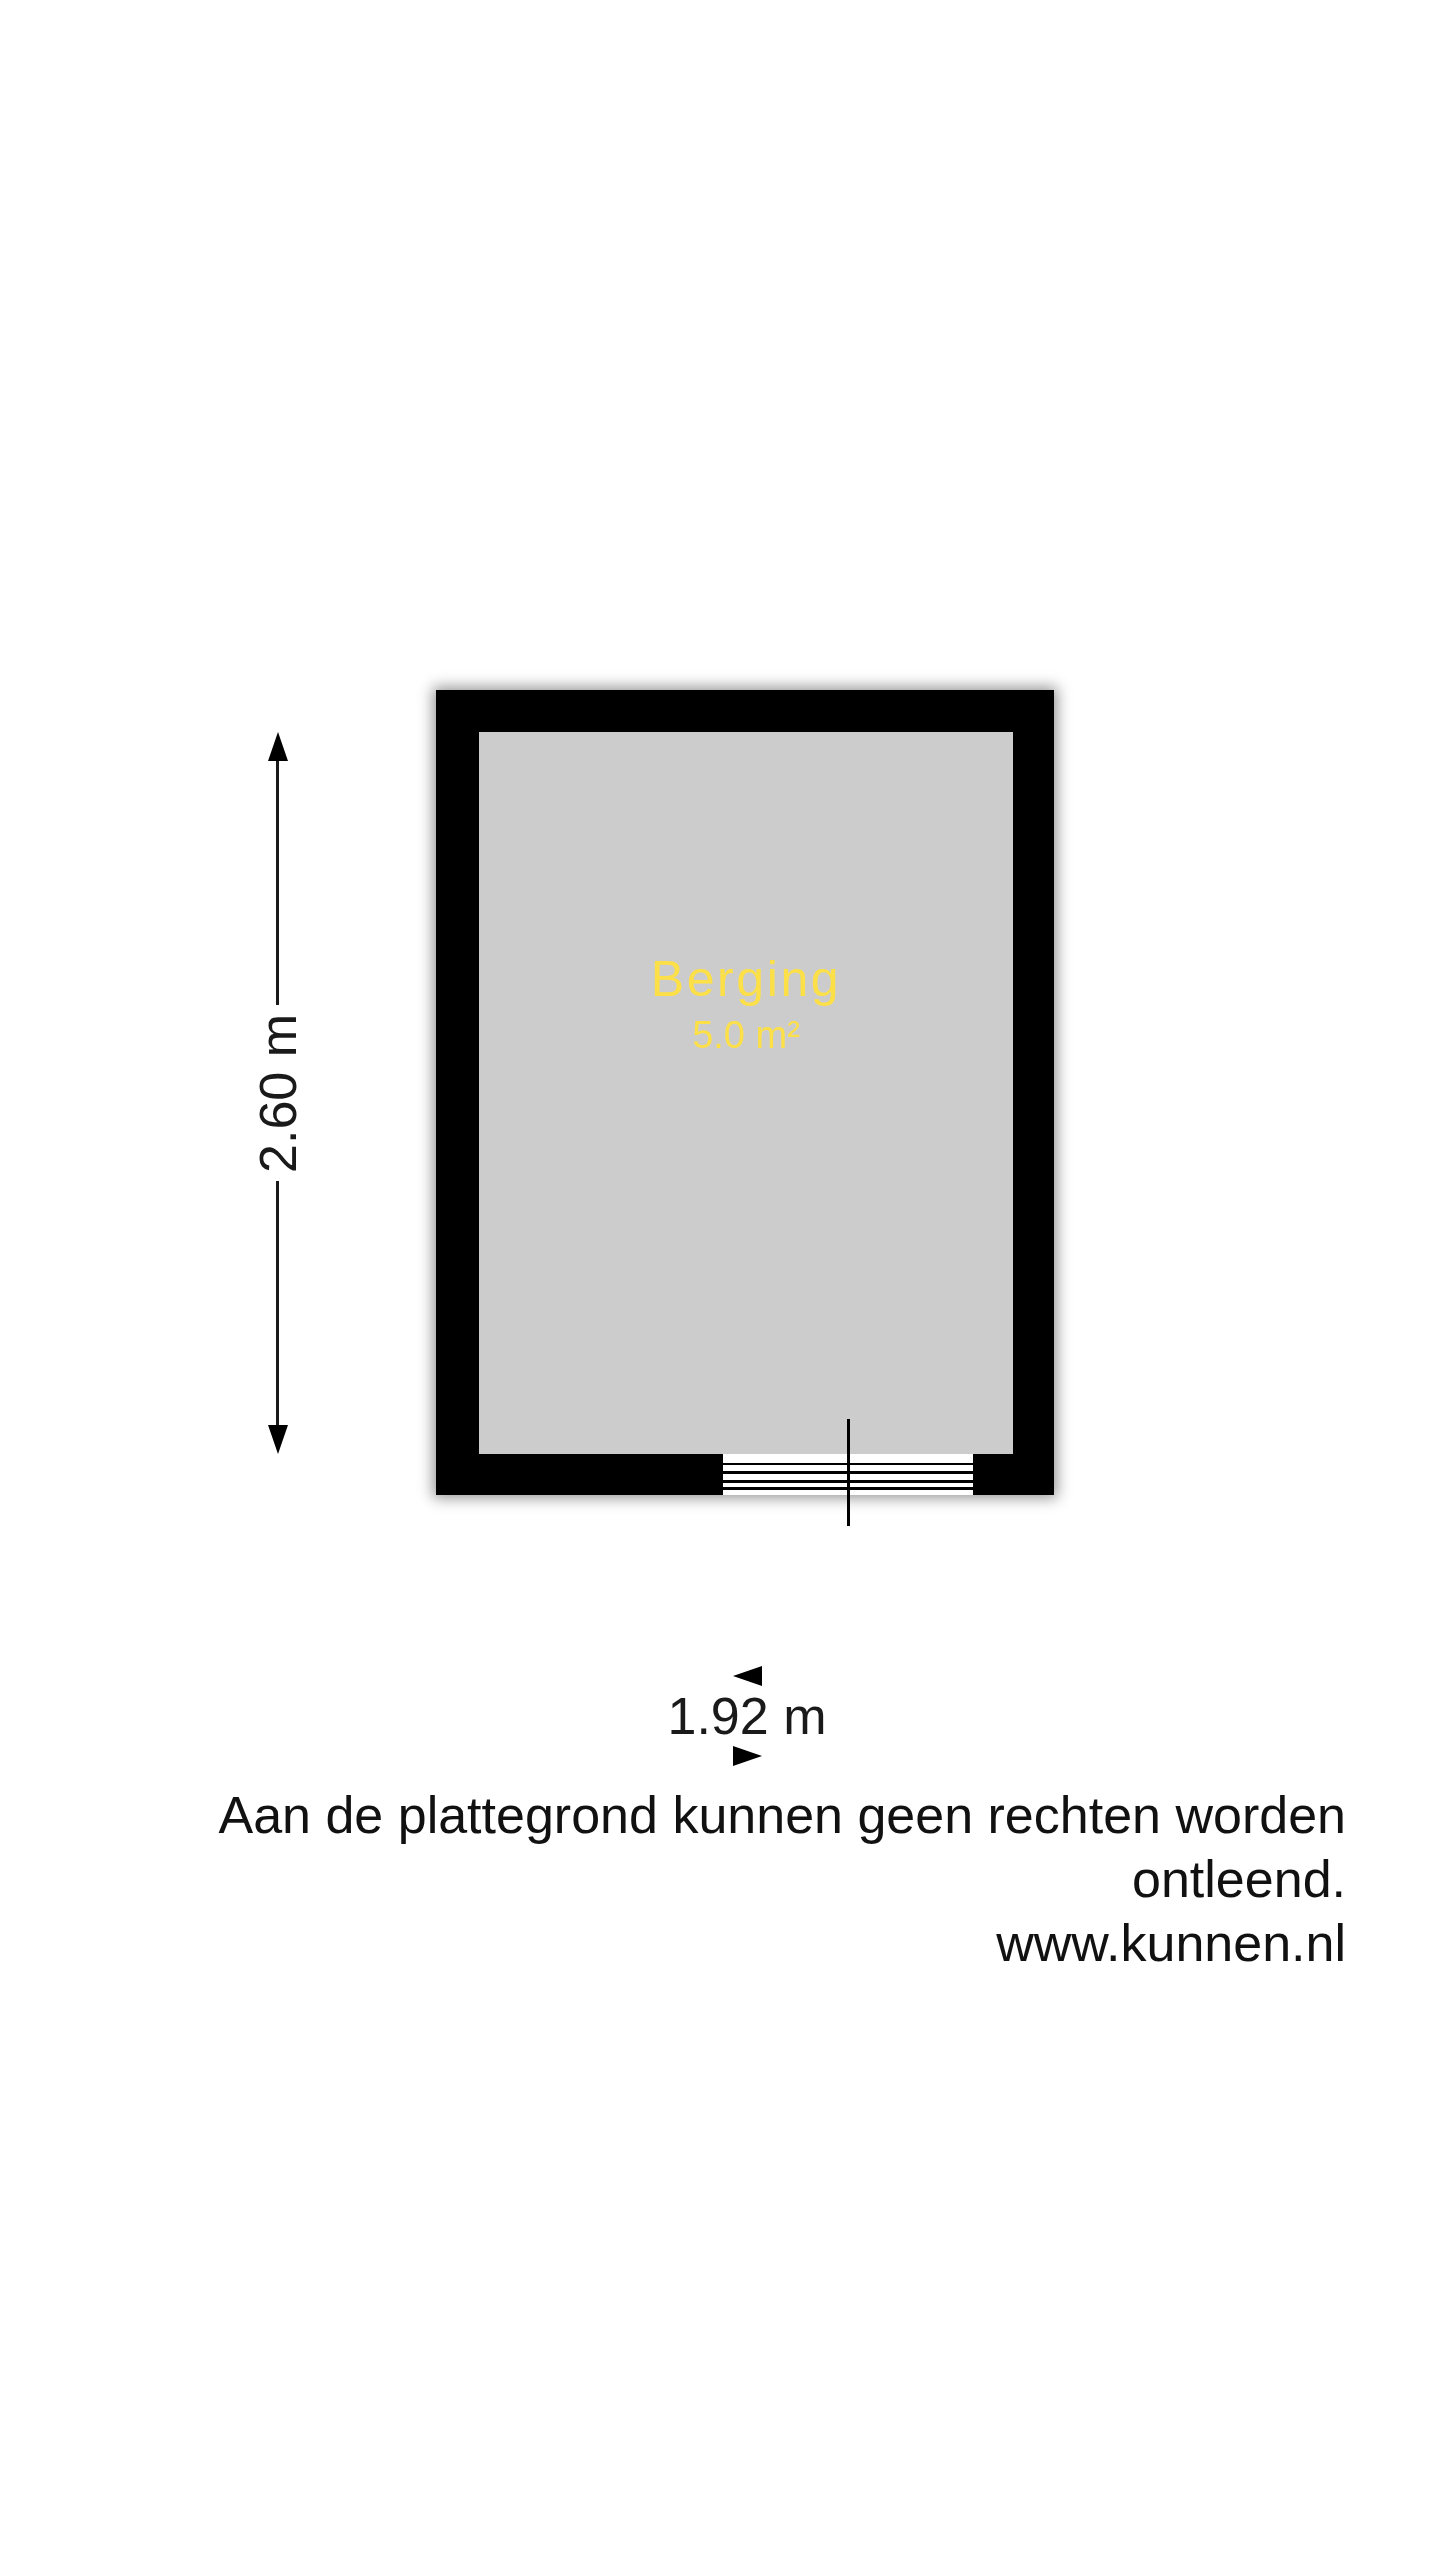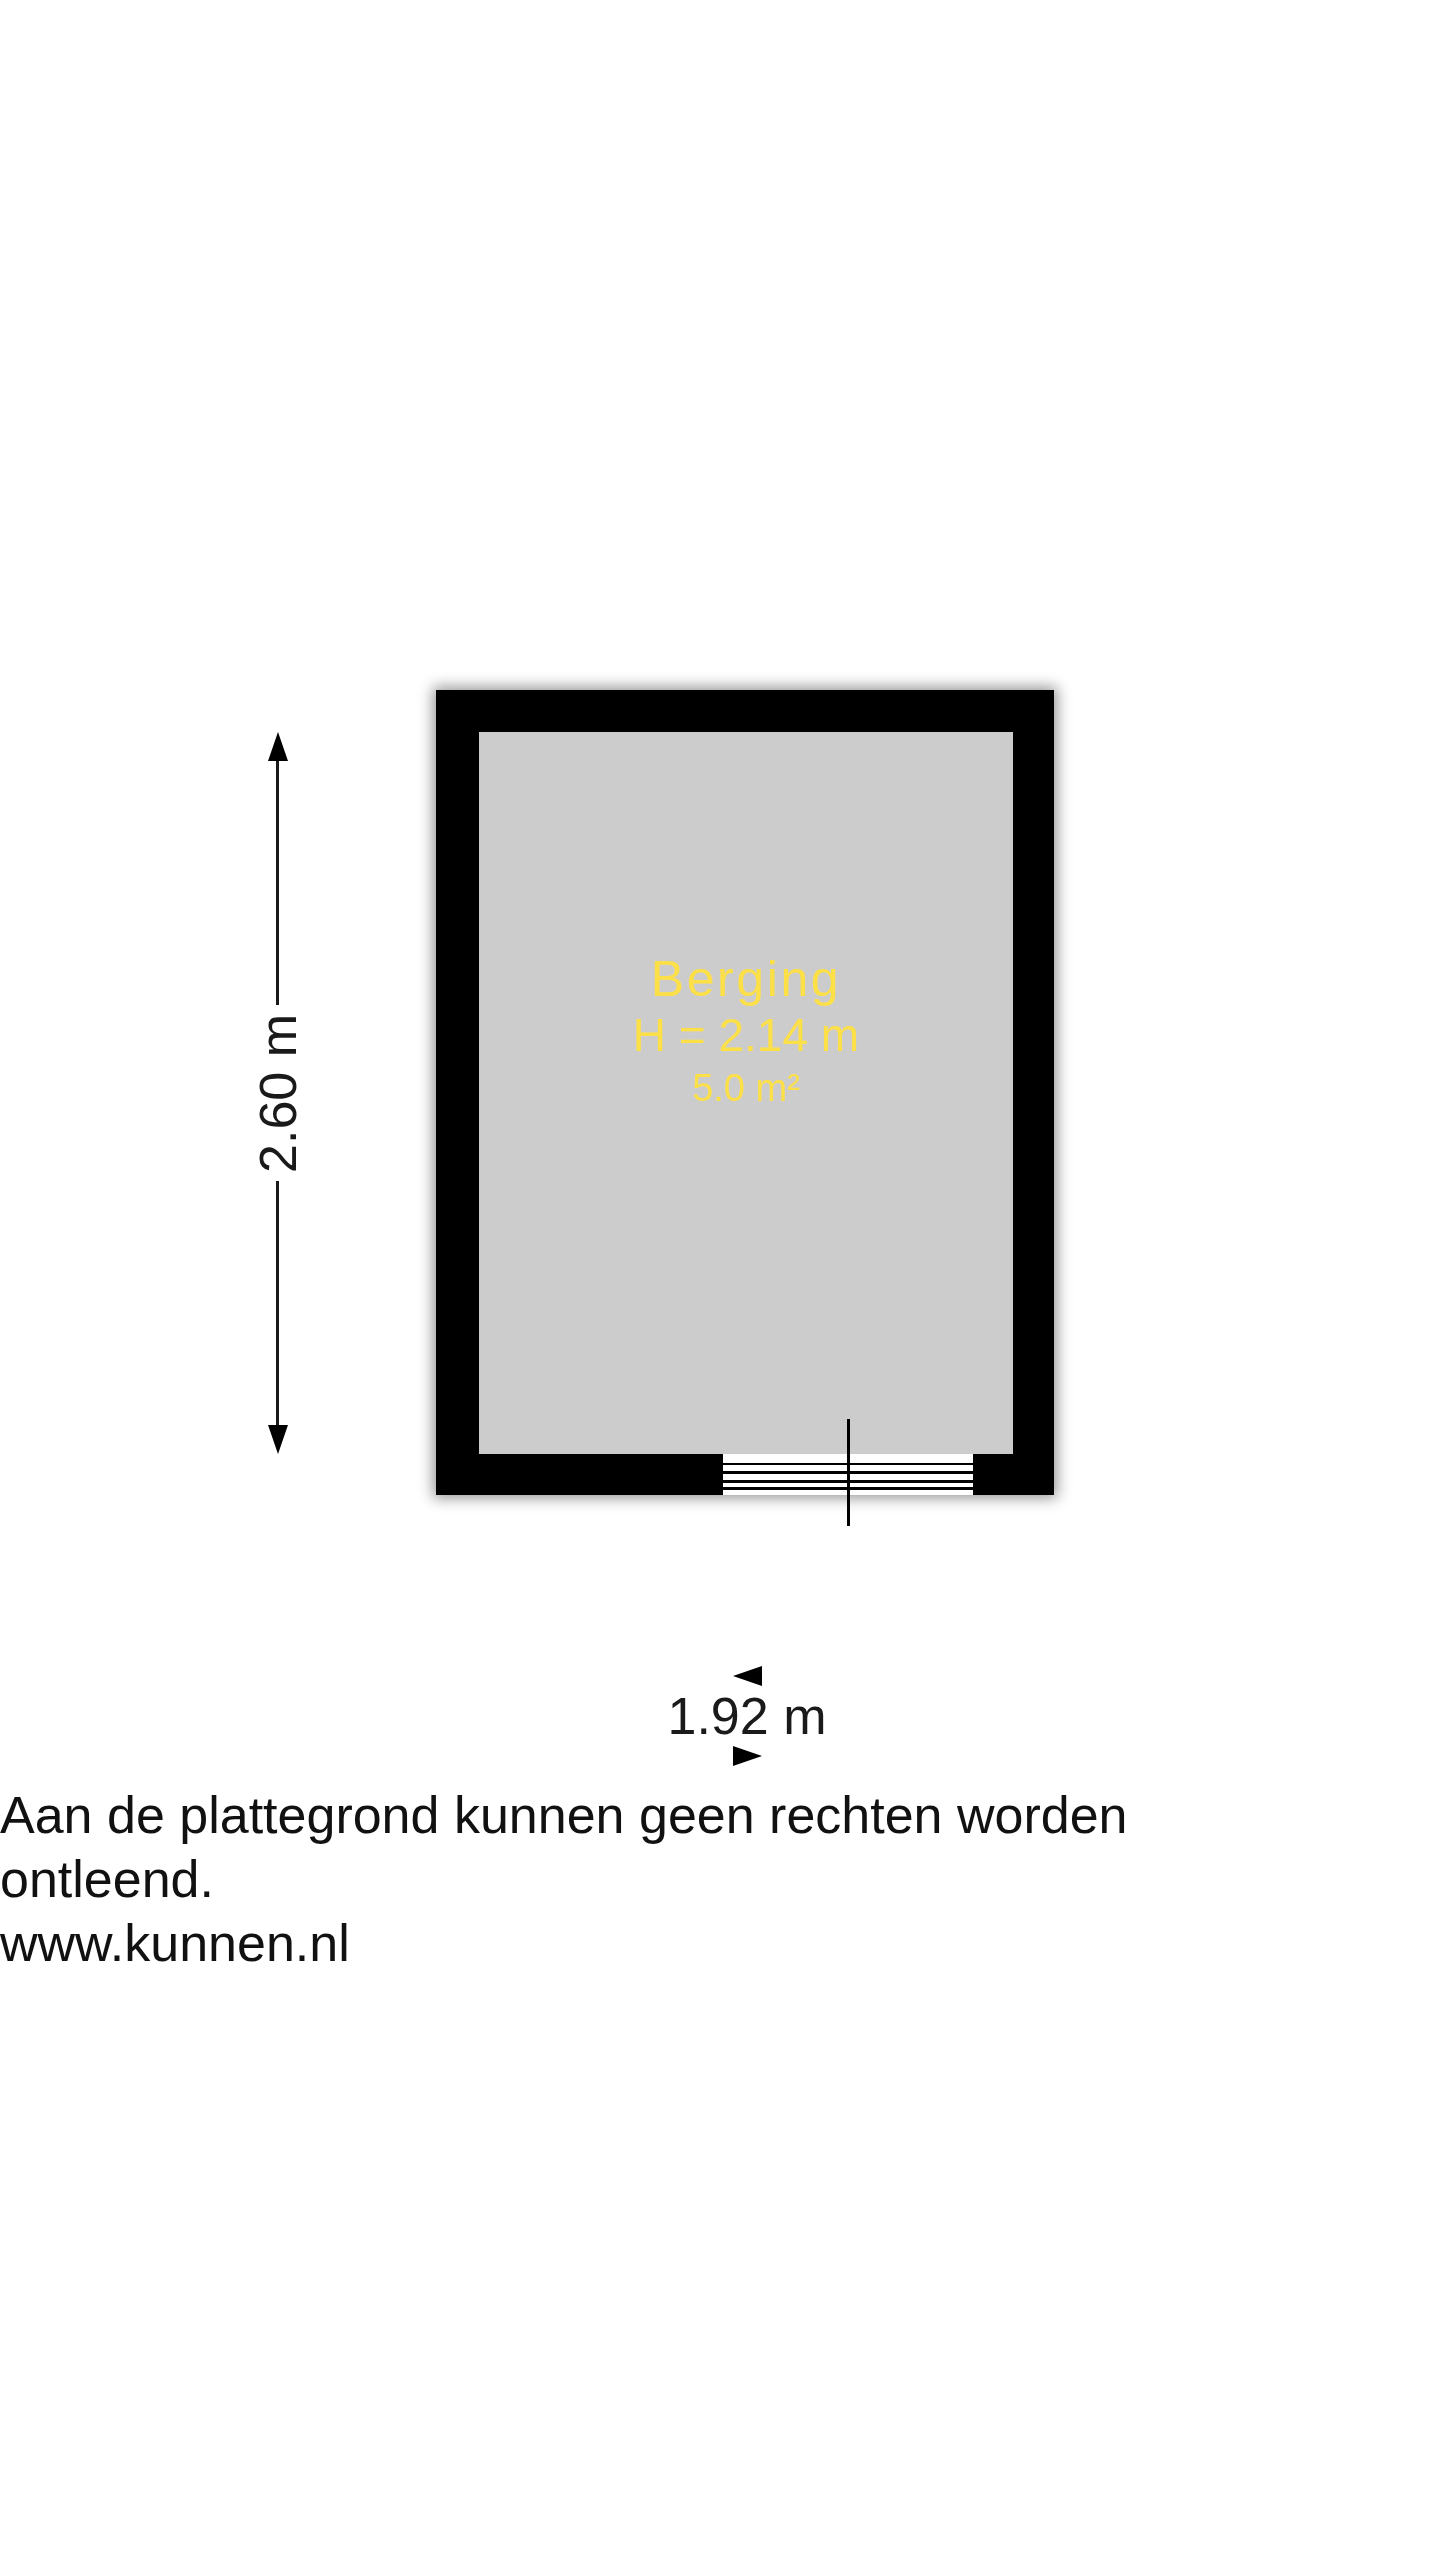--- a/index.html
+++ b/index.html
@@ -88,37 +88,36 @@
     flex-direction: column;
   }
   .hdim .dim-line { height: 2.6px; }
   .hdim .dim-label { margin: 0 12px; }
 
   
   .footer {
     position: absolute;
     left: 0; top: 1783px;
     width: 1346px;
-    text-align: left;
+    text-align: right;
     font-size: 52px;
     line-height: 64px;
     color: #111;
   }
 </style>
 </head>
 <body>
 
 <div class="canvas">
 
   <div class="room-outer">
     <div class="room-floor"></div>
 
     <div class="room-label">
       <div class="room-name">Berging</div>
-      <div class="room-height">H = 2.14 m</div>
       <div class="room-area">5.0 m²</div>
     </div>
 
     <div class="door-opening">
       <div class="door-stripe s1"></div>
       <div class="door-stripe s2"></div>
       <div class="door-stripe s3"></div>
       <div class="door-stripe s4"></div>
     </div>
   </div>

